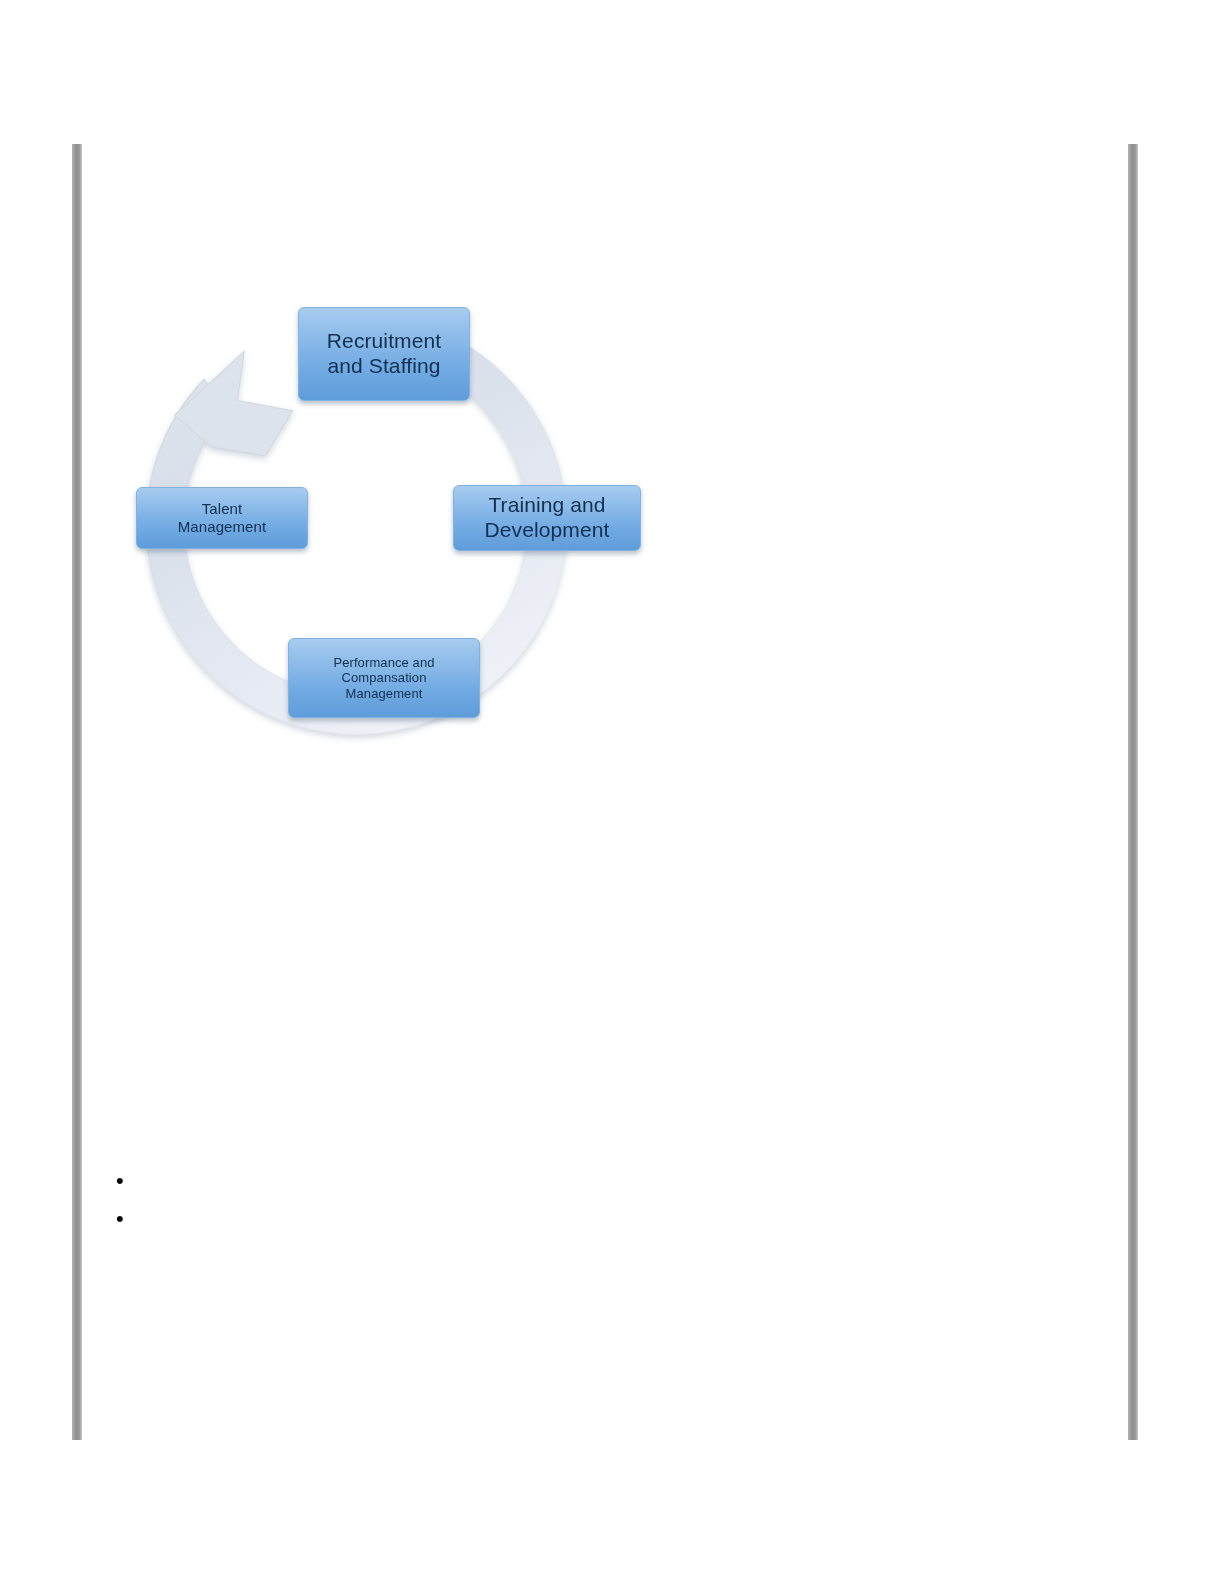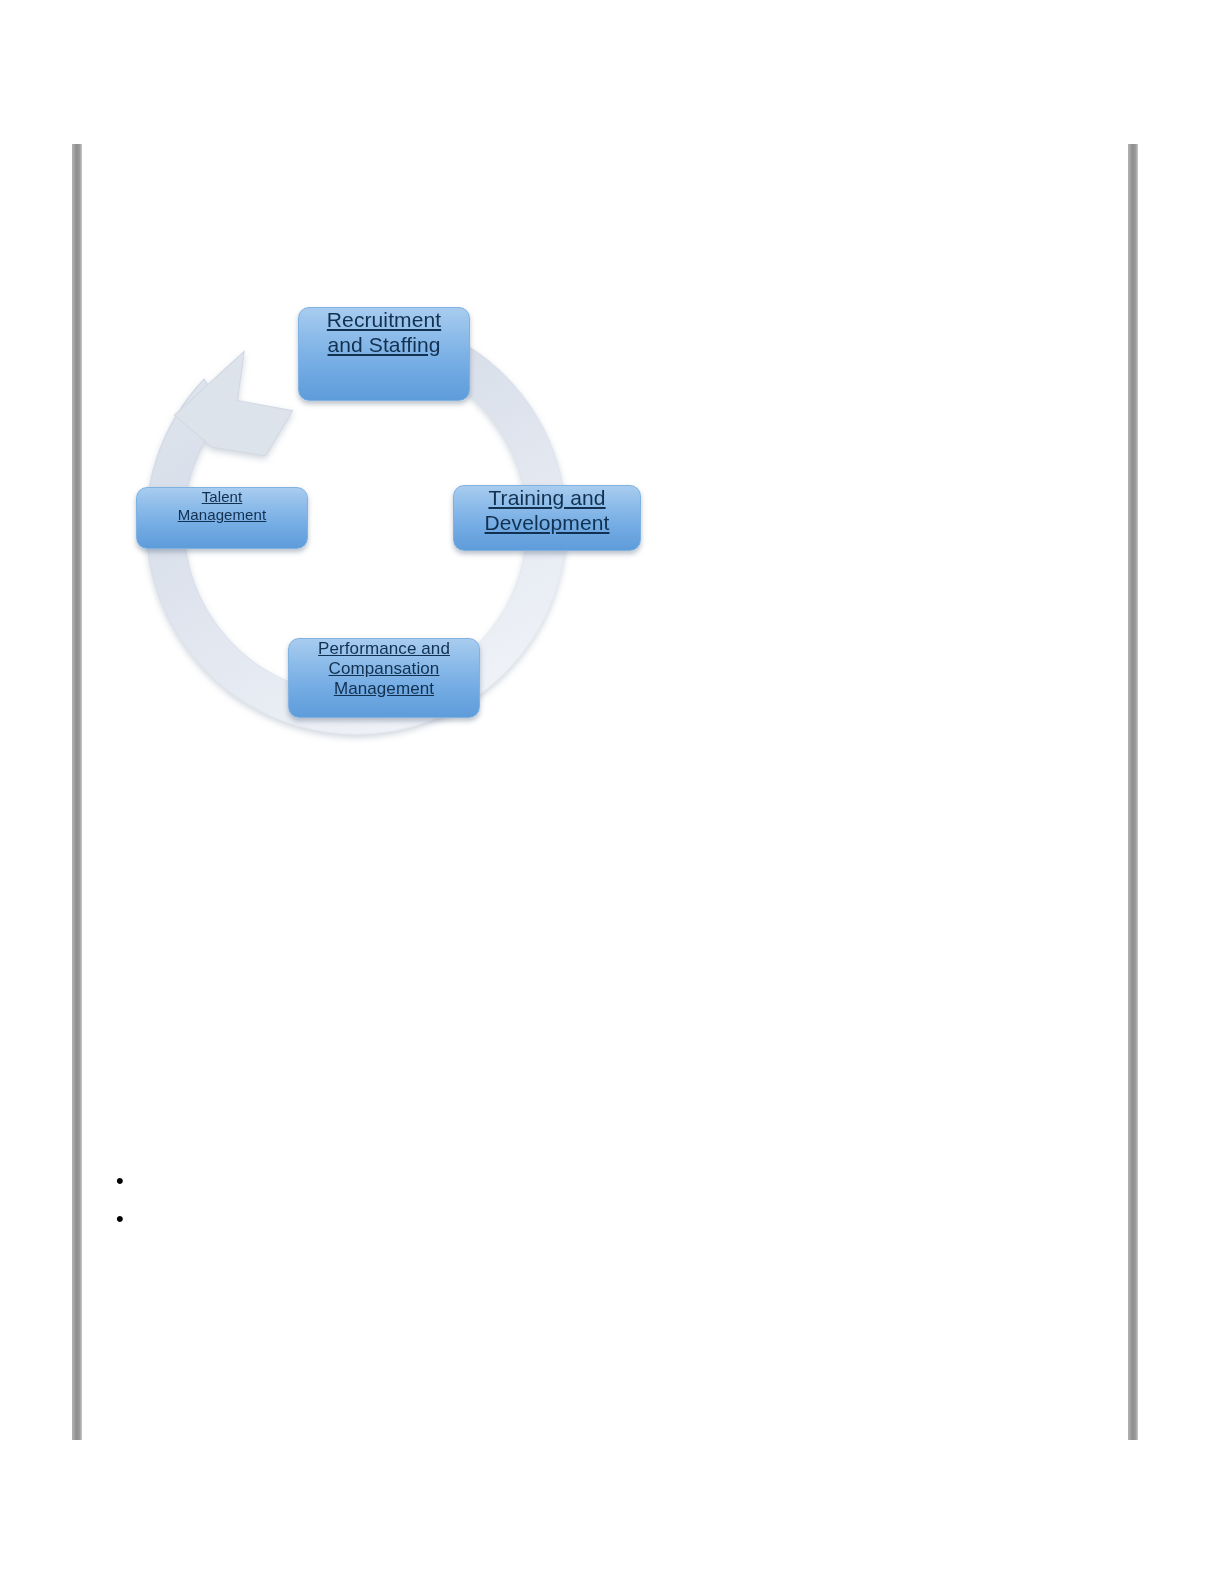--- a/index.html
+++ b/index.html
@@ -39,41 +39,40 @@
     position: absolute;
     left: 0; top: 0;
     width: 540px;
     height: 500px;
   }
 
   
   .node {
     position: absolute;
     box-sizing: border-box;
-    border-radius: 11px;
+    border-radius: 6px;
     background: linear-gradient(to bottom, #a8ccef 0%, #8fbdea 28%, #74ace4 62%, #5e9cda 100%);
     border: 1px solid #7fb2e0;
     box-shadow: 0 3px 5px rgba(60,80,110,0.35);
     color: #12304f;
     display: flex;
-    align-items: flex-start;
+    align-items: center;
     justify-content: center;
     text-align: center;
     line-height: 1.18;
     letter-spacing: 0.1px;
     z-index: 5;
     font-weight: 400;
-    text-decoration: underline;
   }
   .node-label { display: block; white-space: pre-line; }
 
   
   .node.top    { left: 180px; top:  22px; width: 172px; height:  94px; font-size: 21px; }
   .node.right  { left: 335px; top: 200px; width: 188px; height:  66px; font-size: 21px; }
-  .node.bottom { left: 170px; top: 353px; width: 192px; height:  80px; font-size: 17px; }
+  .node.bottom { left: 170px; top: 353px; width: 192px; height:  80px; font-size: 13px; }
   .node.left   { left:  18px; top: 202px; width: 172px; height:  62px; font-size: 15px; }
 
   
   #bullet-list {
     position: absolute;
     left: 104px;
     top: 1168px;
     width: 500px;
     margin: 0;
     padding: 0;

